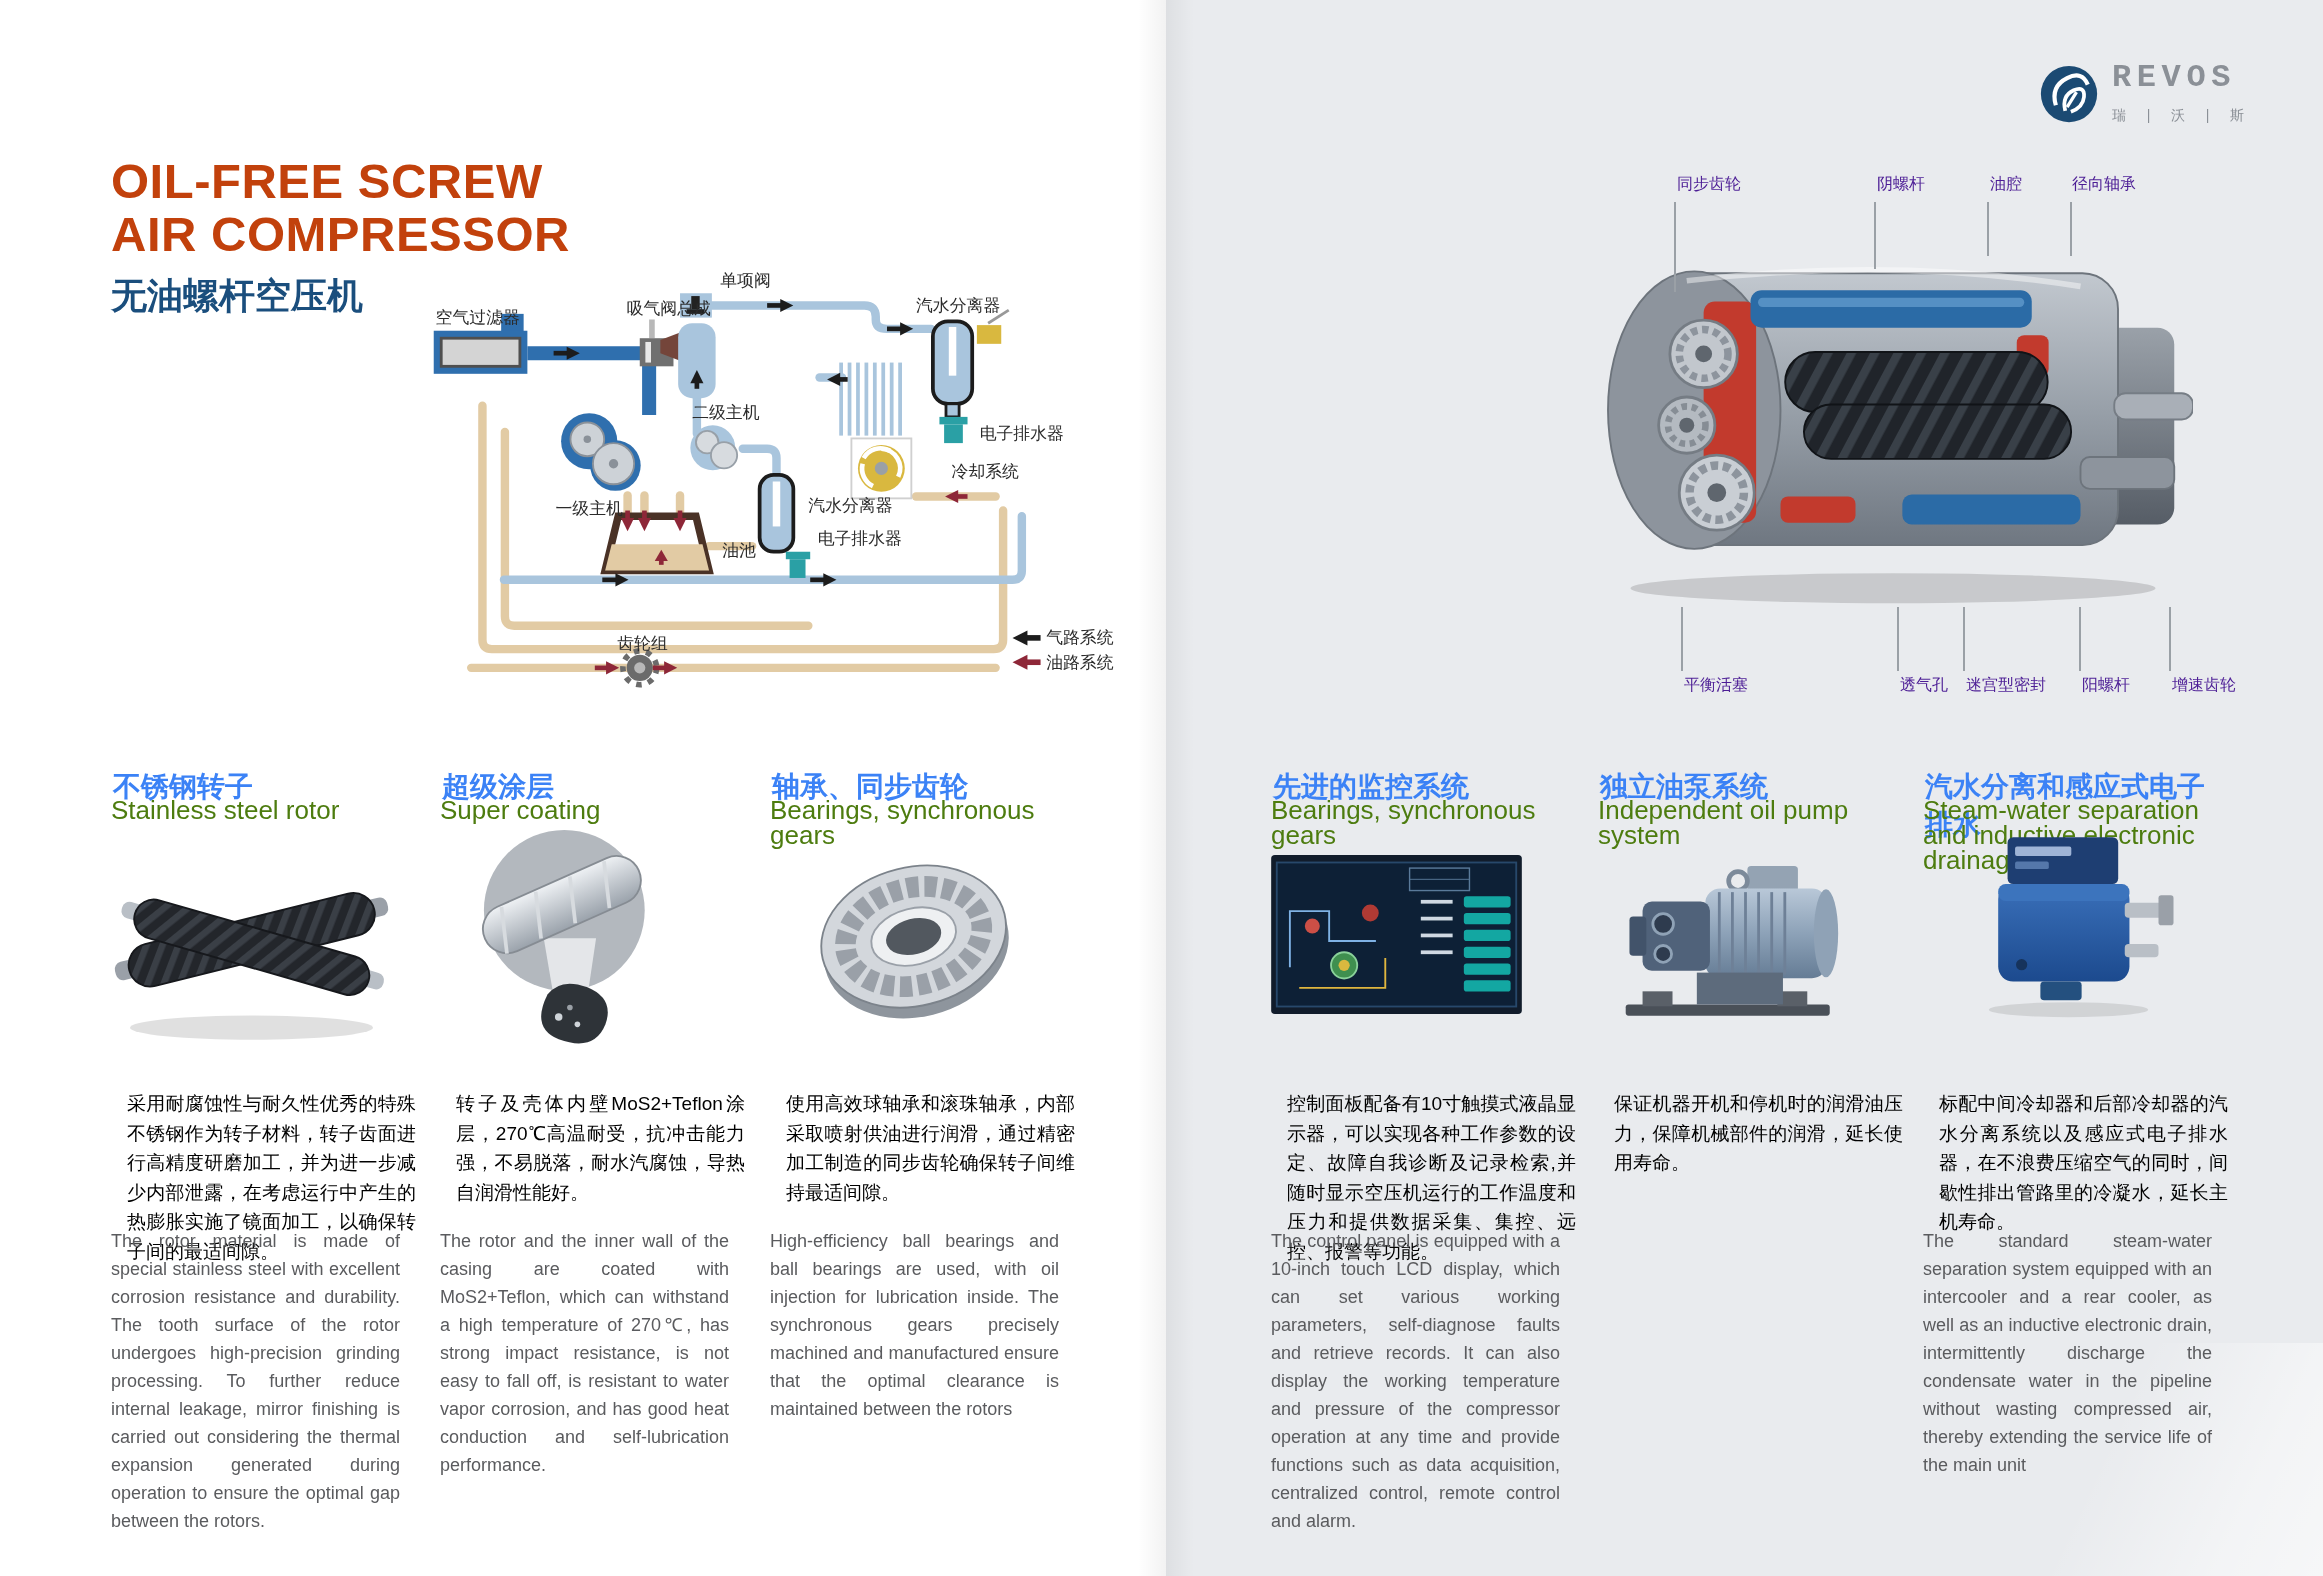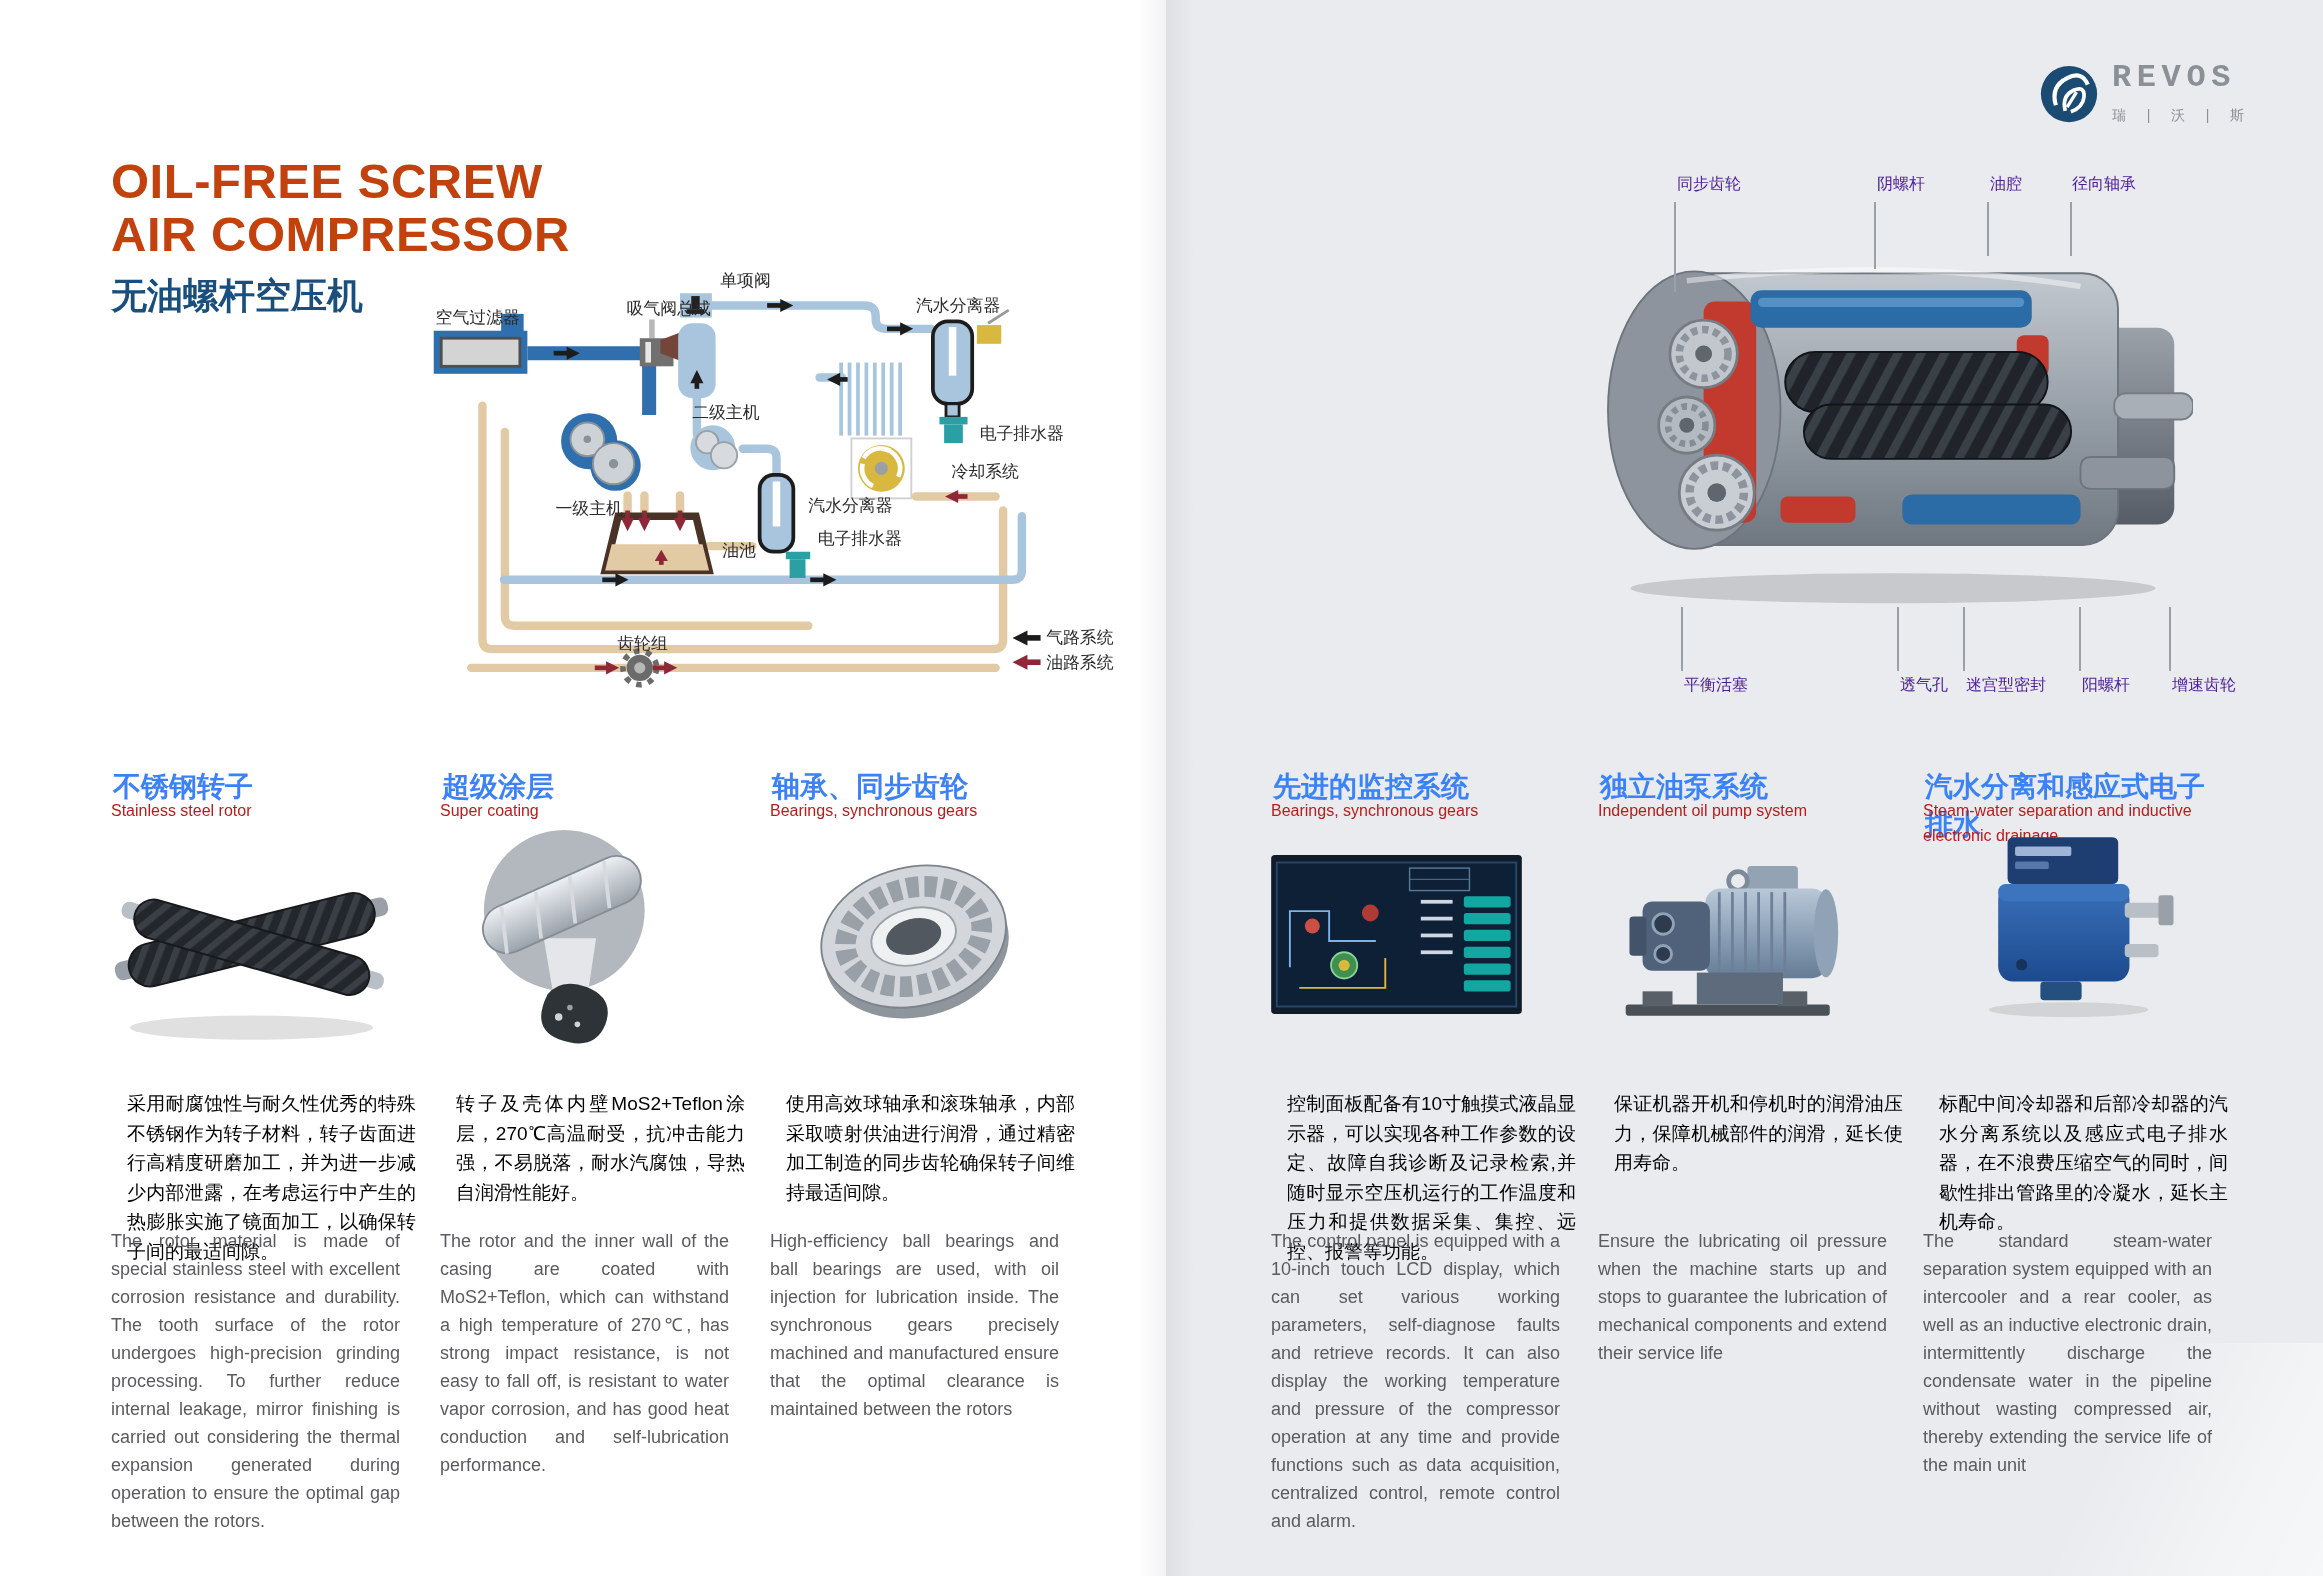--- a/index.html
+++ b/index.html
@@ -26,21 +26,21 @@
   .schematic { position:absolute; left:415px; top:265px; width:693px; height:433px; }
   .schematic svg { overflow:visible; }
   .schematic text { font-size:18px; fill:#2b2b2b; font-family:"Liberation Sans", sans-serif; }
 
   .cutaway-img { position:absolute; left:1593px; top:215px; width:600px; height:394px; }
   .cl { position:absolute; font-size:16px; color:#4c1d95; white-space:nowrap; }
   .cl-line { position:absolute; width:1.9px; background:#9aa0a6; }
 
   .col { position:absolute; top:766px; width:289px; height:750px; }
   .t-zh { position:absolute; top:0; left:0; margin:2px; font-size:28px; font-weight:700; color:#3b82f6; }
-  .t-en { position:absolute; top:32px; left:0; font-size:16px; line-height:25px; color:#b91c1c; }
+  .t-en { position:absolute; top:32px; left:0; font-size:26px; line-height:25px; color:#4d7c0f; }
   .col figure { position:absolute; margin:0; }
   .p-zh { position:absolute; top:307px; left:0; width:289px; margin:16px; font-size:19px; line-height:29.5px; color:#000000; text-align:justify; }
   .p-en { position:absolute; top:461px; left:0; width:289px; margin:0; font-size:18px; line-height:28px; color:#5a5b5e; text-align:justify; }
 </style>
 </head>
 <body>
 
 <div class="page">
   <div class="right-bg"></div>
   <div class="gutter"></div>
@@ -434,21 +434,20 @@
         <line x1="190" y1="64" x2="190" y2="152" stroke="#6e8097" stroke-width="3"></line>
         <ellipse cx="234" cy="108" rx="13" ry="47" fill="#8fa2b6"></ellipse>
         <rect x="96" y="150" width="92" height="34" fill="#5d6b7c"></rect>
         <rect x="38" y="74" width="72" height="74" rx="10" fill="#50627a"></rect>
         <circle cx="60" cy="98" r="11" fill="#2e3b4e" stroke="#8fa2b6" stroke-width="3"></circle>
         <circle cx="60" cy="130" r="9" fill="#2e3b4e" stroke="#8fa2b6" stroke-width="3"></circle>
         <rect x="24" y="90" width="18" height="42" rx="4" fill="#42536a"></rect>
       </svg>
     </figure>
     <p class="p-zh">保证机器开机和停机时的润滑油压力，保障机械部件的润滑，延长使用寿命。</p>
-    <p class="p-en">Ensure the lubricating oil pressure when the machine starts up and stops to guarantee the lubrication of mechanical components and extend their service life</p>
   </div>
 
   <div class="col" style="left:1923px">
     <h3 class="t-zh">汽水分离和感应式电子排水</h3>
     <div class="t-en">Steam-water separation and inductive electronic drainage</div>
     <figure style="left:33px;top:58px;width:225px;height:201px">
       <svg viewBox="0 0 240 210" width="225" height="197">
         <defs>
           <linearGradient id="drainG" x1="0" y1="0" x2="0" y2="1">
             <stop offset="0" stop-color="#3a70ba"></stop>

